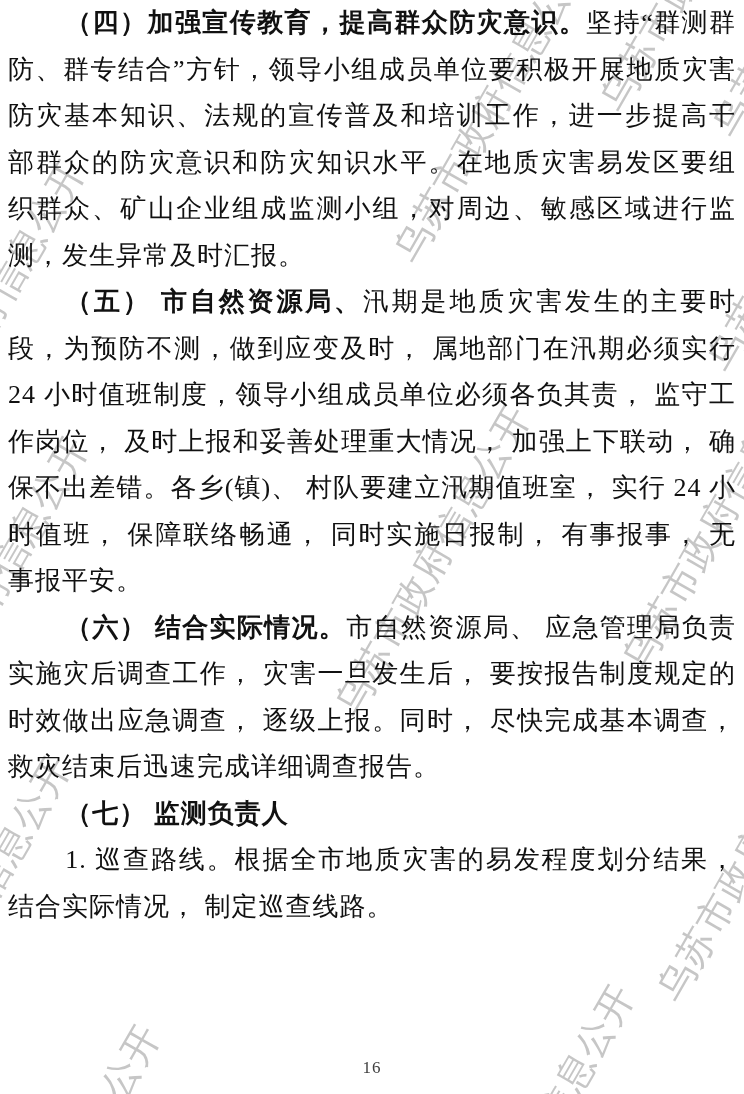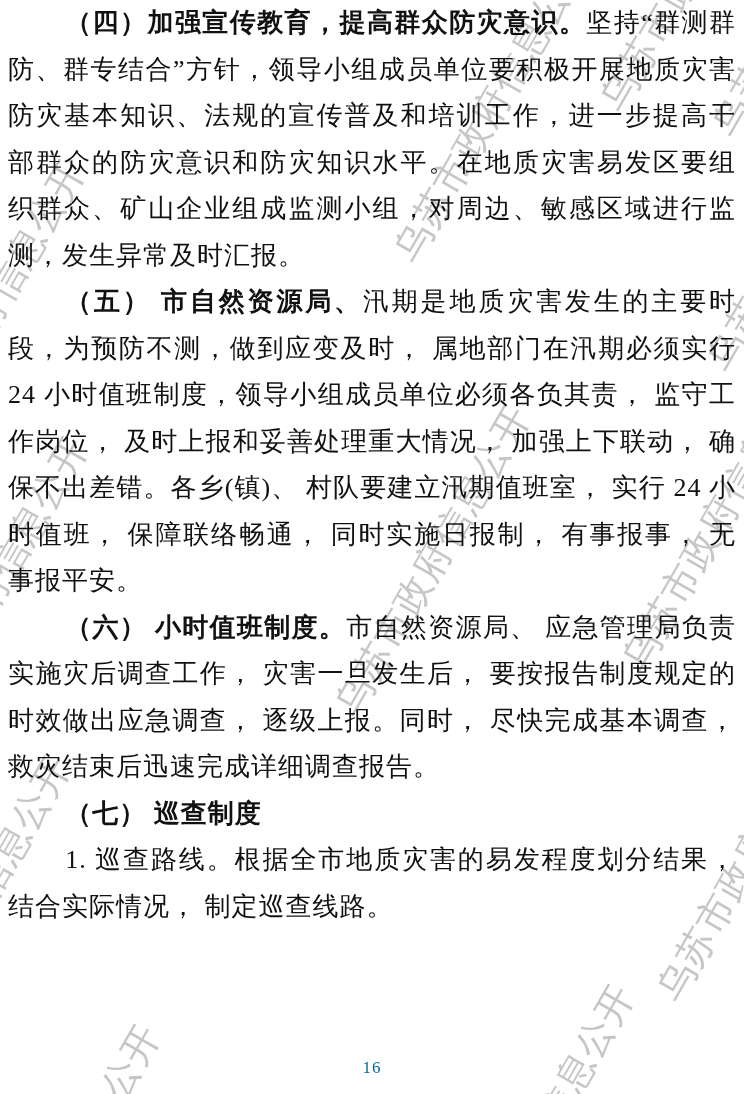--- a/index.html
+++ b/index.html
@@ -64,21 +64,21 @@
   
   .footer {
     position: absolute;
     left: 0;
     width: 100%;
     top: 1058px;
     z-index: 1;
     text-align: center;
     font-size: 17px;
     letter-spacing: 1px;
-    color: #0369a1;
+    color: #404040;
     font-family: "Liberation Serif", "DejaVu Serif", serif;
   }
 </style>
 </head>
 <body>
 
 <div class="page">
 
   <div class="watermark-layer">
     <span class="wm wm1">乌苏市政府信息公开</span>
@@ -93,23 +93,23 @@
     <span class="wm wm10">乌苏市政府信息公开</span>
     <span class="wm wm11">乌苏市政府信息公开</span>
     <span class="wm wm12">乌苏市政府信息公开</span>
   </div>
 
   <div class="content">
     <p class="para"><b class="hd">（四）加强宣传教育，提高群众防灾意识。</b><span>坚持“群测群防、群专结合”方针，领导小组成员单位要积极开展地质灾害防灾基本知识、法规的宣传普及和培训工作，进一步提高干部群众的防灾意识和防灾知识水平。在地质灾害易发区要组织群众、矿山企业组成监测小组，对周边、敏感区域进行监测，发生异常及时汇报。</span></p>
 
     <p class="para"><b class="hd">（五） 市自然资源局、</b><span>汛期是地质灾害发生的主要时段，为预防不测，做到应变及时， 属地部门在汛期必须实行 24 小时值班制度，领导小组成员单位必须各负其责， 监守工作岗位， 及时上报和妥善处理重大情况， 加强上下联动， 确保不出差错。各乡(镇)、 村队要建立汛期值班室， 实行 24 小时值班， 保障联络畅通， 同时实施日报制， 有事报事， 无事报平安。</span></p>
 
-    <p class="para"><b class="hd">（六） 小时值班制度。</b><span>市自然资源局、 应急管理局负责实施灾后调查工作， 灾害一旦发生后， 要按报告制度规定的时效做出应急调查， 逐级上报。同时， 尽快完成基本调查， 救灾结束后迅速完成详细调查报告。</span></p>
+    <p class="para"><b class="hd">（六） 结合实际情况。</b><span>市自然资源局、 应急管理局负责实施灾后调查工作， 灾害一旦发生后， 要按报告制度规定的时效做出应急调查， 逐级上报。同时， 尽快完成基本调查， 救灾结束后迅速完成详细调查报告。</span></p>
 
-    <p class="para"><b class="hd">（七） 巡查制度</b><span></span></p>
+    <p class="para"><b class="hd">（七） 监测负责人</b><span></span></p>
 
     <p class="para"><b class="hd"></b><span>1. 巡查路线。根据全市地质灾害的易发程度划分结果，结合实际情况， 制定巡查线路。</span></p>
 
   </div>
 
   <div class="footer">16</div>
 
 </div>
 
 </body></html>

